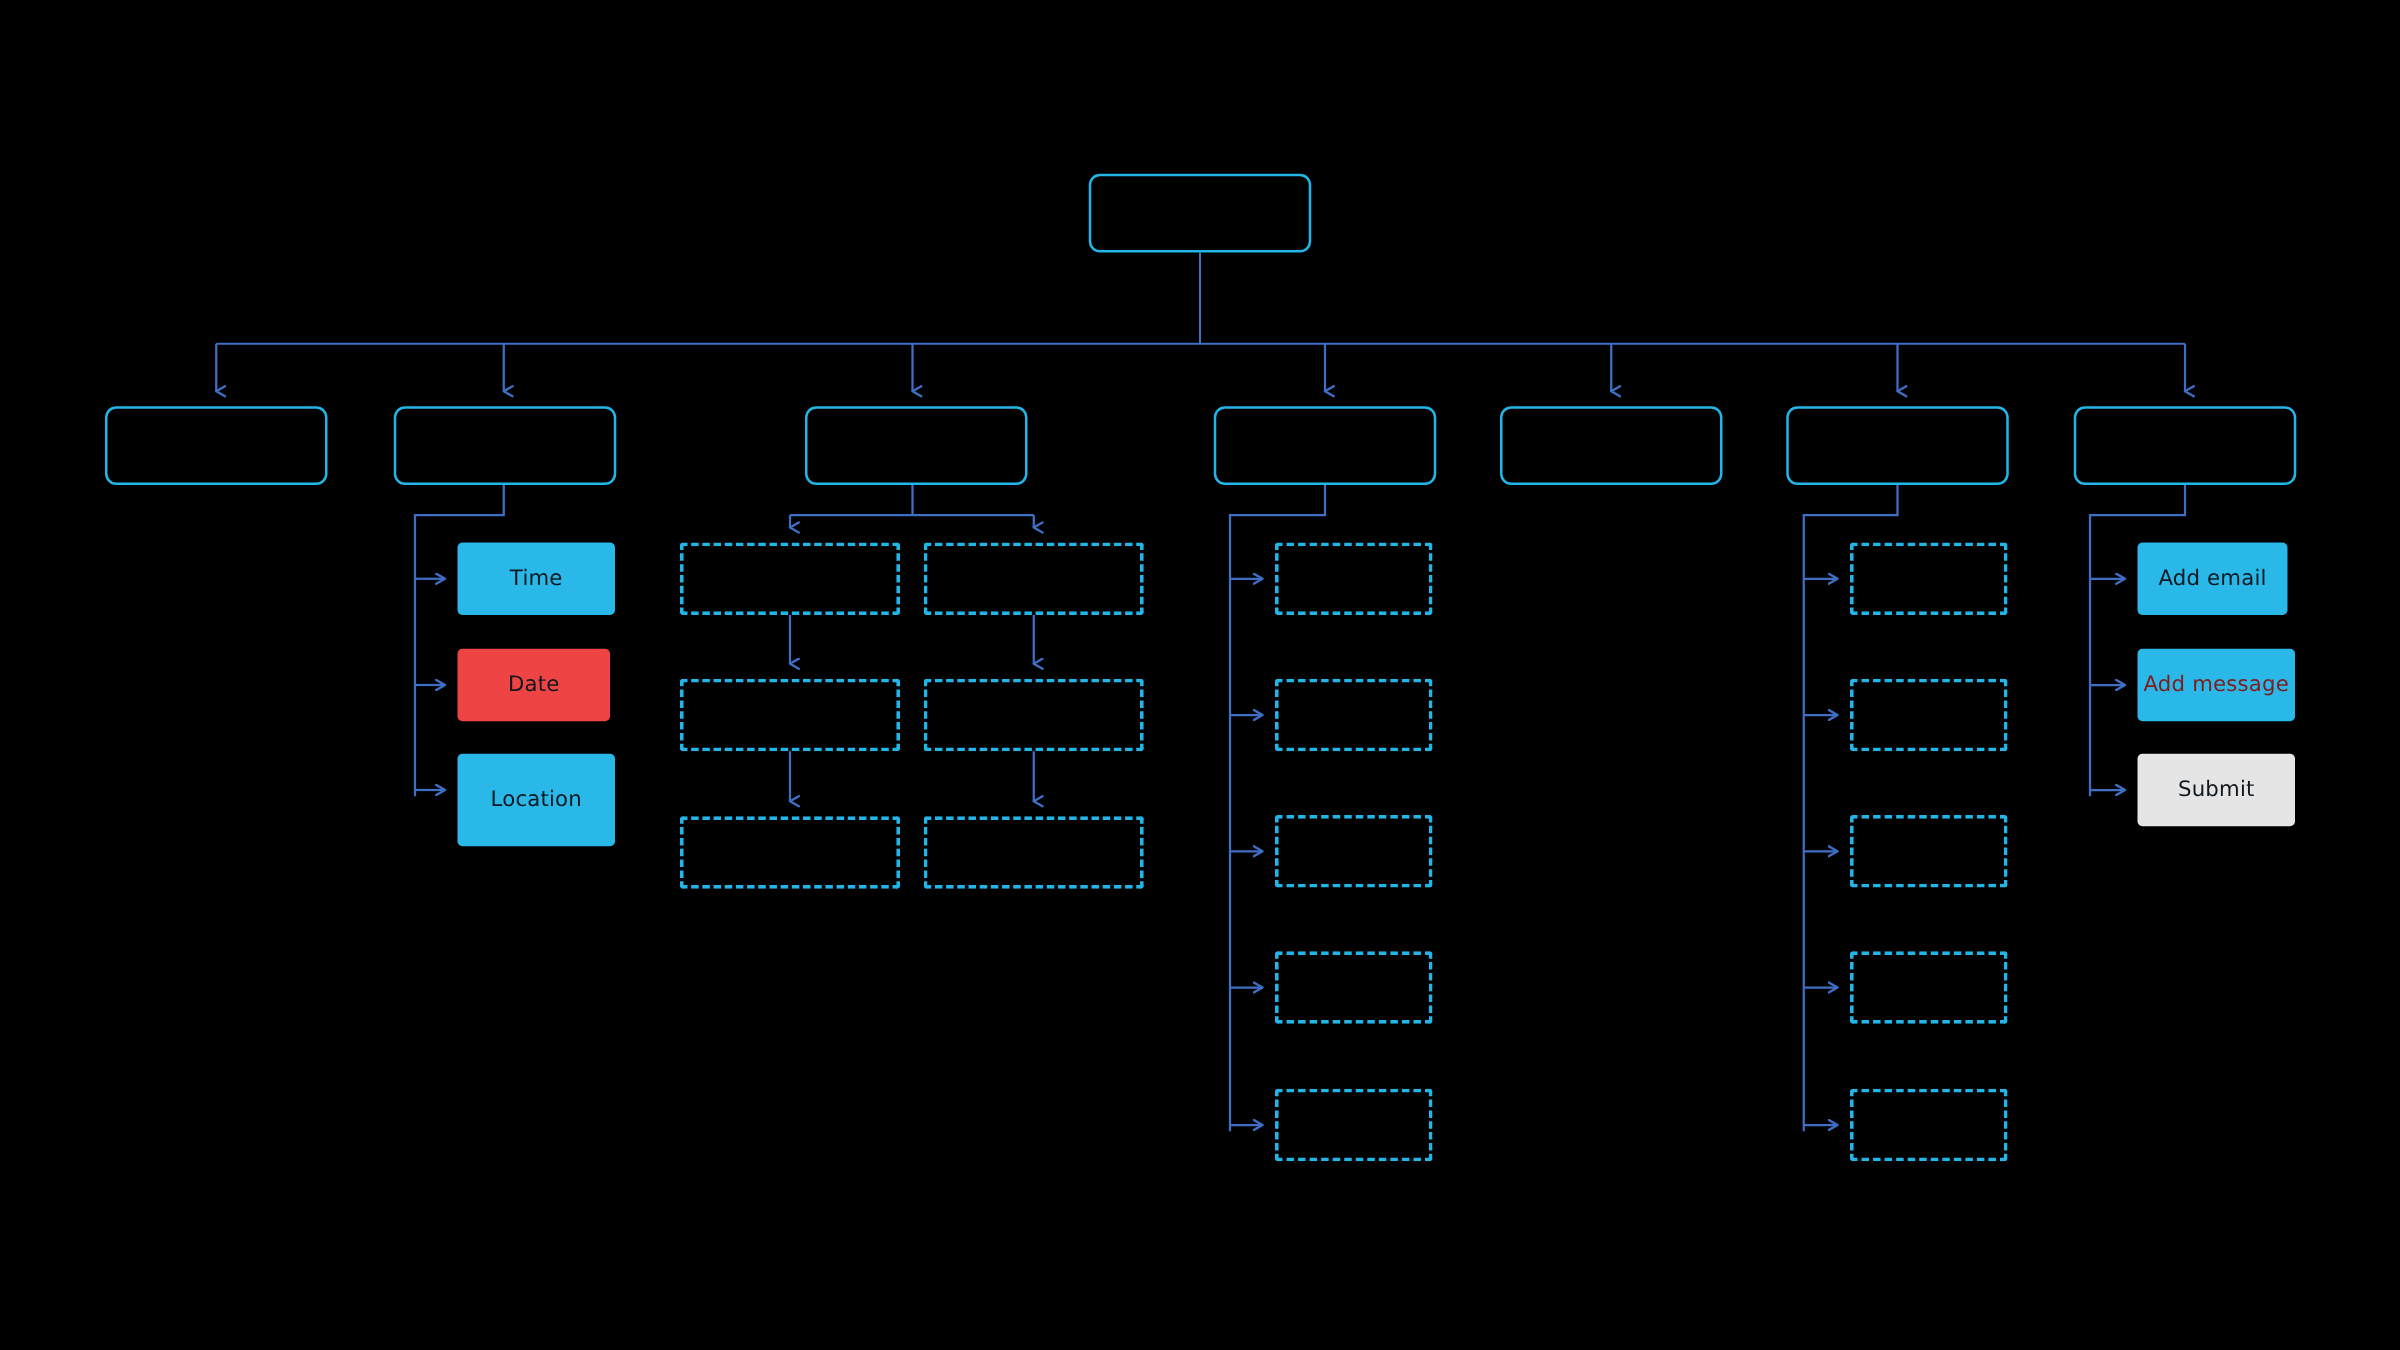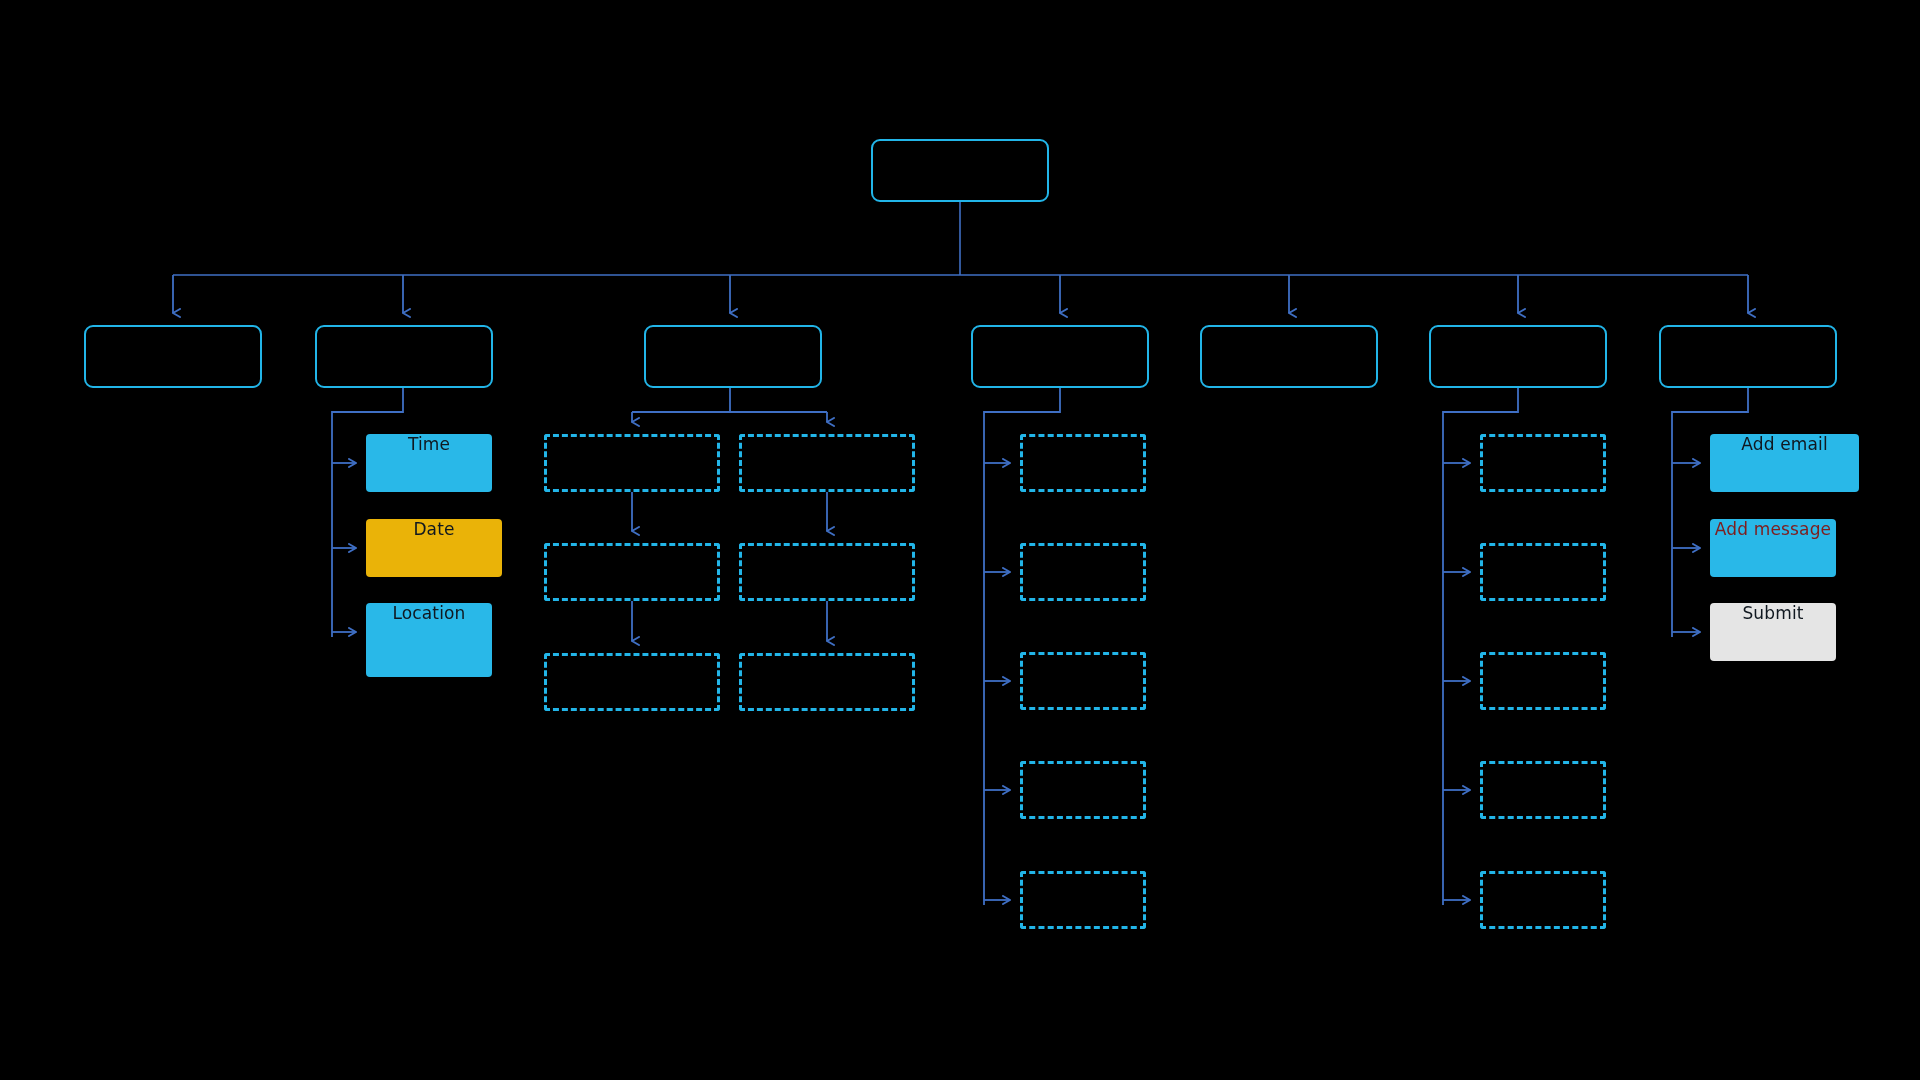--- a/index.html
+++ b/index.html
@@ -32,21 +32,21 @@
     position: absolute;
     left: 0;
     top: 0;
     width: 1920px;
     height: 1080px;
   }
   .node {
     position: absolute;
     box-sizing: border-box;
     display: flex;
-    align-items: flex-start;
+    align-items: center;
     justify-content: center;
     text-align: center;
   }
   .node.outline {
     border: 2px solid #22b5e8;
     border-radius: 9px;
     background: transparent;
   }
   .node.dashed {
     border: 3px dashed #22b5e8;
@@ -170,21 +170,21 @@
     <div class="node outline" style="left: 1429px; top: 325px; width: 178px; height: 63px; border-color: rgb(34, 181, 232);">
       <span class="node-label"></span>
     </div>
     <div class="node outline" style="left: 1659px; top: 325px; width: 178px; height: 63px; border-color: rgb(34, 181, 232);">
       <span class="node-label"></span>
     </div>
 
     <div class="node filled" style="left: 366px; top: 434px; width: 126px; height: 58px; background: rgb(41, 184, 232);">
       <span class="node-label" style="color: rgb(16, 24, 32);">Time</span>
     </div>
-    <div class="node filled" style="left: 366px; top: 519px; width: 136px; height: 58px; background: #eab308;">
+    <div class="node filled" style="left: 366px; top: 519px; width: 122px; height: 58px; background: #ef4444;">
       <span class="node-label" style="color: rgb(16, 24, 32);">Date</span>
     </div>
     <div class="node filled" style="left: 366px; top: 603px; width: 126px; height: 74px; background: rgb(41, 184, 232);">
       <span class="node-label" style="color: rgb(16, 24, 32);">Location</span>
     </div>
 
     <div class="node dashed" style="left: 544px; top: 434px; width: 176px; height: 58px; border-color: rgb(34, 181, 232);">
       <span class="node-label"></span>
     </div>
     <div class="node dashed" style="left: 544px; top: 543px; width: 176px; height: 58px; border-color: rgb(34, 181, 232);">
@@ -229,21 +229,21 @@
     <div class="node dashed" style="left: 1480px; top: 652px; width: 126px; height: 58px; border-color: rgb(34, 181, 232);">
       <span class="node-label"></span>
     </div>
     <div class="node dashed" style="left: 1480px; top: 761px; width: 126px; height: 58px; border-color: rgb(34, 181, 232);">
       <span class="node-label"></span>
     </div>
     <div class="node dashed" style="left: 1480px; top: 871px; width: 126px; height: 58px; border-color: rgb(34, 181, 232);">
       <span class="node-label"></span>
     </div>
 
-    <div class="node filled" style="left: 1710px; top: 434px; width: 149px; height: 58px; background: rgb(41, 184, 232);">
+    <div class="node filled" style="left: 1710px; top: 434px; width: 120px; height: 58px; background: rgb(41, 184, 232);">
       <span class="node-label" style="color: rgb(16, 24, 32);">Add email</span>
     </div>
     <div class="node filled" style="left: 1710px; top: 519px; width: 126px; height: 58px; background: rgb(41, 184, 232);">
       <span class="node-label" style="color: #7f1d1d;">Add message</span>
     </div>
     <div class="node filled" style="left: 1710px; top: 603px; width: 126px; height: 58px; background: #e5e5e5;">
       <span class="node-label" style="color: rgb(16, 24, 32);">Submit</span>
     </div>
 
   </div>

